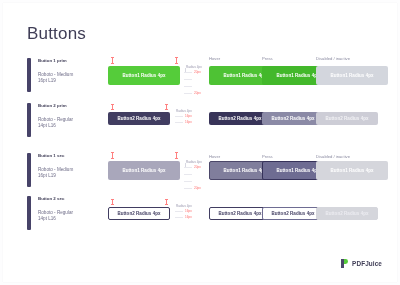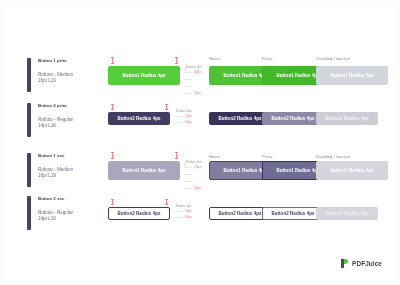--- a/index.html
+++ b/index.html
@@ -203,20 +203,21 @@
     letter-spacing: 0.1px;
     line-height: 8px;
   }
 </style>
 </head>
 <body>
 
 <div class="canvas">
   <div class="card"></div>
 
+  <div class="page-title">Buttons</div>
 
   <div class="spec" style="top:58px;">
     <div class="bar"></div>
     <div class="spec-name">Button 1 prim</div>
     <div class="spec-font">Roboto - Medium</div>
     <div class="spec-size">16pt  L19</div>
   </div>
 
   <div class="spec" style="top:103px;">
     <div class="bar"></div>

